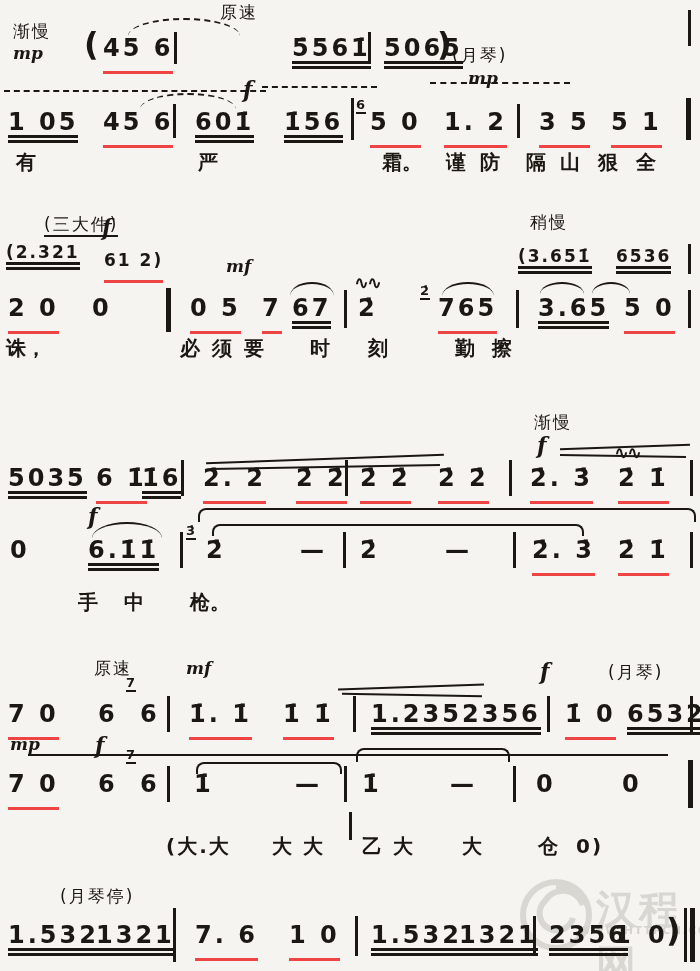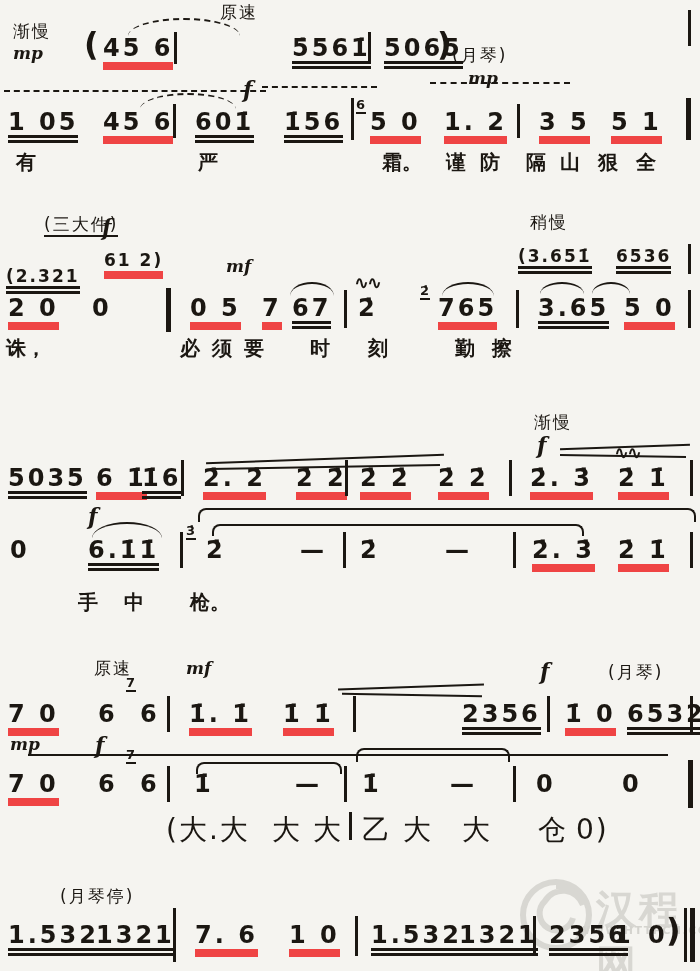--- a/index.html
+++ b/index.html
@@ -1,28 +1,28 @@
 <!DOCTYPE html>
 <html><head>
 <meta charset="utf-8">
 <style>
   html,body{margin:0;padding:0;background:#e8e8e5;}
   #sheet{position:relative;width:700px;height:971px;background:#f5f4f0;
          font-family:"DejaVu Sans",sans-serif;color:#1b1712;overflow:hidden;}
   .it{position:absolute;white-space:pre;line-height:1;}
   .note{font-weight:bold;font-size:24px;letter-spacing:3px;font-family:"DejaVu Sans",sans-serif;}
-  .u1{border-bottom:8px solid #ef4444;padding-bottom:2px;}
+  .u1{border-bottom:3px solid #ef4444;padding-bottom:11px;}
   .u2{border-bottom:8px double #1b1712;padding-bottom:1px;}
   .grace{font-weight:bold;font-size:13px;letter-spacing:1px;}
   .grace.u1{border-bottom:2px solid #1b1712;padding-bottom:1px;}
   .grace2{font-weight:bold;font-size:17px;letter-spacing:2px;}
   .cn{font-weight:normal;font-size:17px;font-family:"DejaVu Sans",sans-serif;letter-spacing:2px;}
   .cn.u1{border-bottom:2px solid #1b1712;padding-bottom:2px;margin-left:36px;}
   .lyr{font-weight:bold;font-size:20px;font-family:"DejaVu Serif",serif;}
-  .lyrb{font-weight:normal;font-size:28px;letter-spacing:2px;}
+  .lyrb{font-weight:bold;font-size:20px;letter-spacing:2px;margin-top:20px;}
   .dyn{font-style:italic;font-weight:bold;font-size:17px;font-family:"DejaVu Serif",serif;}
   .dyn.f{font-size:22px;}
   .paren{font-size:32px;font-weight:bold;}
   .vbar{width:2.5px;background:#1b1712;}
   .vbar.thick{width:5px;}
   .hline{height:0;border-top:2px solid #1b1712;}
   .hline.dashed{border-top-style:dashed;}
   .arc{border-top:2.5px solid #1b1712;border-radius:50% 50% 0 0 / 100% 100% 0 0;}
   .arc.dashed{border-top-style:dashed;}
   .hook{border-top:2.5px solid #1b1712;border-left:2.5px solid #1b1712;
@@ -82,21 +82,21 @@
     <div class="it lyr" style="left: 198px; top: 152px;">严</div>
     <div class="it lyr" style="left: 382px; top: 152px;">霜。</div>
     <div class="it lyr" style="left: 446px; top: 152px;">谨</div>
     <div class="it lyr" style="left: 480px; top: 152px;">防</div>
     <div class="it lyr" style="left: 526px; top: 152px;">隔</div>
     <div class="it lyr" style="left: 560px; top: 152px;">山</div>
     <div class="it lyr" style="left: 598px; top: 152px;">狠</div>
     <div class="it lyr" style="left: 636px; top: 152px;">全</div>
     <div class="it cn u1" style="left: 8px; top: 216px;">(三大件)</div>
     <div class="it dyn f" style="left: 102px; top: 216px;">f</div>
-    <div class="it grace2 u2" style="left: 6px; top: 268px;">(2.321</div>
+    <div class="it grace2 u2" style="left: 6px; top: 244px;">(2.321</div>
     <div class="it grace2 u1" style="left: 104px; top: 252px;">61 2)</div>
     <div class="it dyn" style="left: 226px; top: 258px;">mf</div>
     <div class="it cn" style="left: 530px; top: 214px;">稍慢</div>
     <div class="it grace2 u2" style="left: 518px; top: 248px;">(3.651̇</div>
     <div class="it grace2 u2" style="left: 616px; top: 248px;">6536</div>
     <div class="it vbar" style="left: 688px; top: 244px; height: 30px;"></div>
     <div class="it note u1" style="left: 8px; top: 296px;">2 0</div>
     <div class="it note" style="left: 92px; top: 296px;">0</div>
     <div class="it vbar thick" style="left: 166px; top: 288px; height: 44px;"></div>
     <div class="it note u1" style="left: 190px; top: 296px;">0 5</div>
@@ -170,20 +170,21 @@
     <div class="it hline" style="left: 338px; top: 686px; width: 146px; transform: rotate(-2deg);"></div>
     <div class="it hline" style="left: 342px; top: 694px; width: 140px; transform: rotate(1deg);"></div>
     <div class="it grace u1" style="left: 126px; top: 676px;">7</div>
     <div class="it note u1" style="left: 8px; top: 702px;">7 0</div>
     <div class="it note" style="left: 98px; top: 702px;">6</div>
     <div class="it note" style="left: 140px; top: 702px;">6</div>
     <div class="it vbar" style="left: 167px; top: 696px; height: 36px;"></div>
     <div class="it note u1" style="left: 189px; top: 702px;">1̇. 1̇</div>
     <div class="it note u1" style="left: 283px; top: 702px;">1̇ 1̇</div>
     <div class="it vbar" style="left: 353px; top: 696px; height: 36px;"></div>
+    <div class="it note u2" style="left: 371px; top: 702px;">1.235</div>
     <div class="it note u2" style="left: 462px; top: 702px;">2356</div>
     <div class="it vbar" style="left: 547px; top: 696px; height: 36px;"></div>
     <div class="it note u1" style="left: 565px; top: 702px;">1̇ 0</div>
     <div class="it note u2" style="left: 627px; top: 702px;">6532</div>
     <div class="it vbar" style="left: 690px; top: 696px; height: 36px;"></div>
     <div class="it dyn" style="left: 10px; top: 736px;">mp</div>
     <div class="it dyn f" style="left: 95px; top: 734px;">f</div>
     <div class="it hline" style="left: 28px; top: 754px; width: 640px;"></div>
     <div class="it note u1" style="left: 8px; top: 772px;">7 0</div>
     <div class="it note" style="left: 98px; top: 772px;">6</div>

